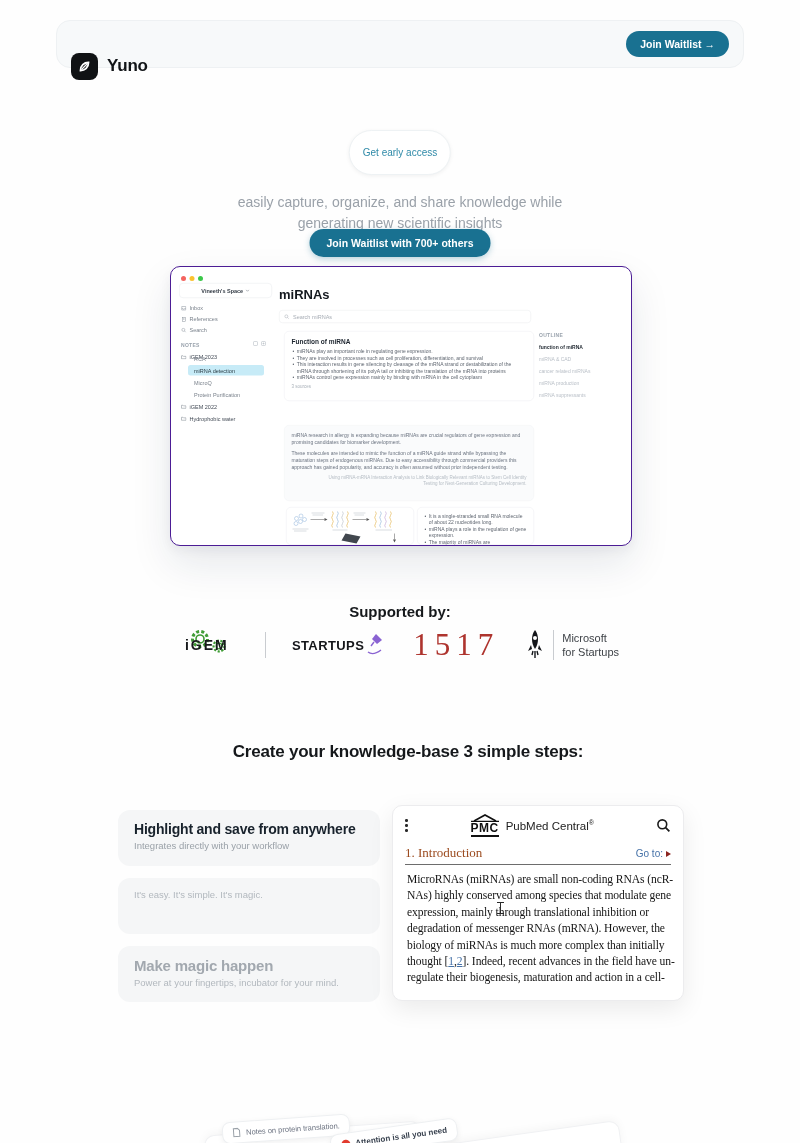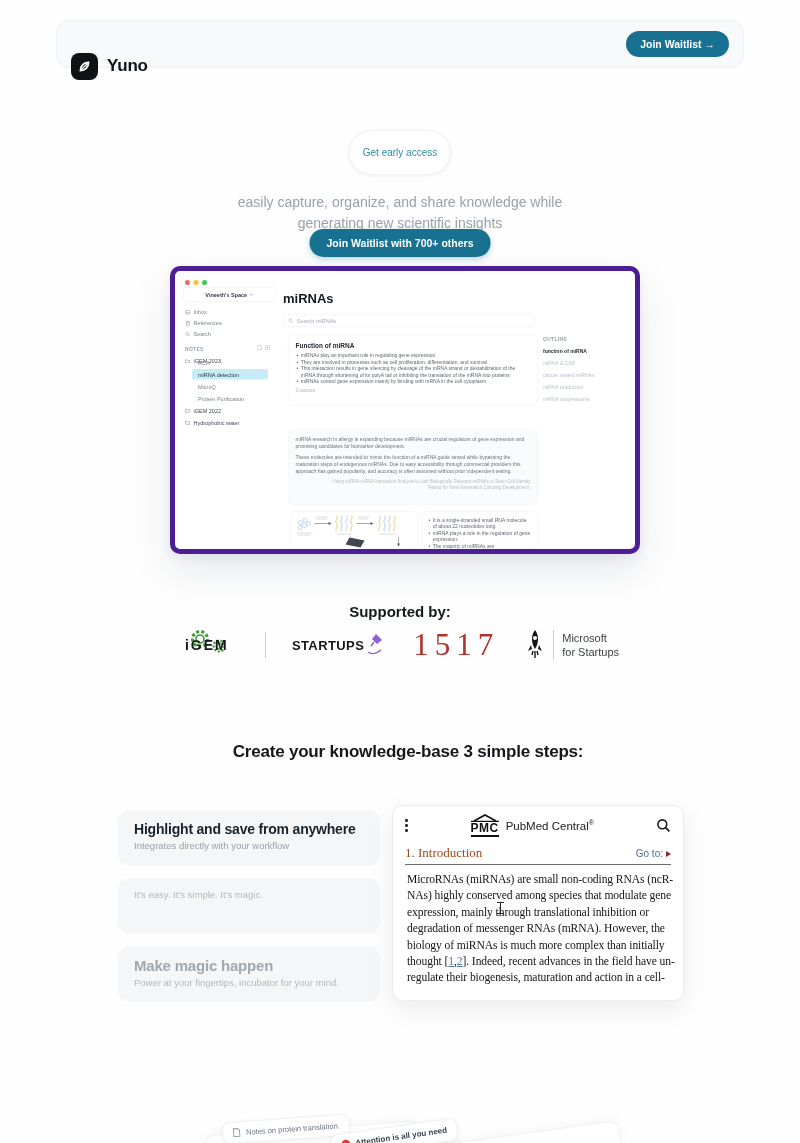--- a/index.html
+++ b/index.html
@@ -26,21 +26,21 @@
   .h1{position:absolute;top:103px;width:100%;text-align:center;font-size:40px;line-height:39px;
       font-weight:800;color:#223a4a;letter-spacing:-1.2px;margin:0;}
   .h1 .accent{color:#2c7396;}
   .hero-sub{position:absolute;top:192px;width:100%;text-align:center;font-size:14px;
             line-height:21px;color:#9aa1a9;margin:0;}
   .cta{position:absolute;top:229px;left:50%;transform:translateX(-50%);font-size:10.5px;
        padding:8px 17px;box-shadow:0 2px 6px rgba(25,113,145,.3);}
 
   
   .mockup{position:absolute;left:170px;top:266px;width:460px;height:278px;background:#fff;
-          border:5px solid #4c1d95;border-radius:10px;overflow:hidden;
+          border:1px solid #4c1d95;border-radius:10px;overflow:hidden;
           box-shadow:0 18px 40px rgba(16,42,67,.10),0 4px 12px rgba(16,42,67,.05);}
   .mock-inner{position:absolute;left:0;top:0;width:920px;height:556px;transform:scale(0.5);
               transform-origin:0 0;}
   .dot{width:10px;height:10px;border-radius:50%;display:inline-block;margin-right:7px;}
   .ws-box{position:absolute;left:16px;top:32px;width:184px;height:28px;border:1px solid #e7e9ec;
           border-radius:8px;display:flex;align-items:center;justify-content:center;gap:5px;
           font-size:11px;font-weight:700;color:#343c46;background:#fff;}
   .m-item{position:absolute;display:flex;align-items:center;gap:6px;font-size:11px;color:#7a828c;}
   .m-item.dark{color:#434b56;}
   .m-label{position:absolute;font-size:10px;font-weight:700;color:#9aa3ad;letter-spacing:.6px;}

